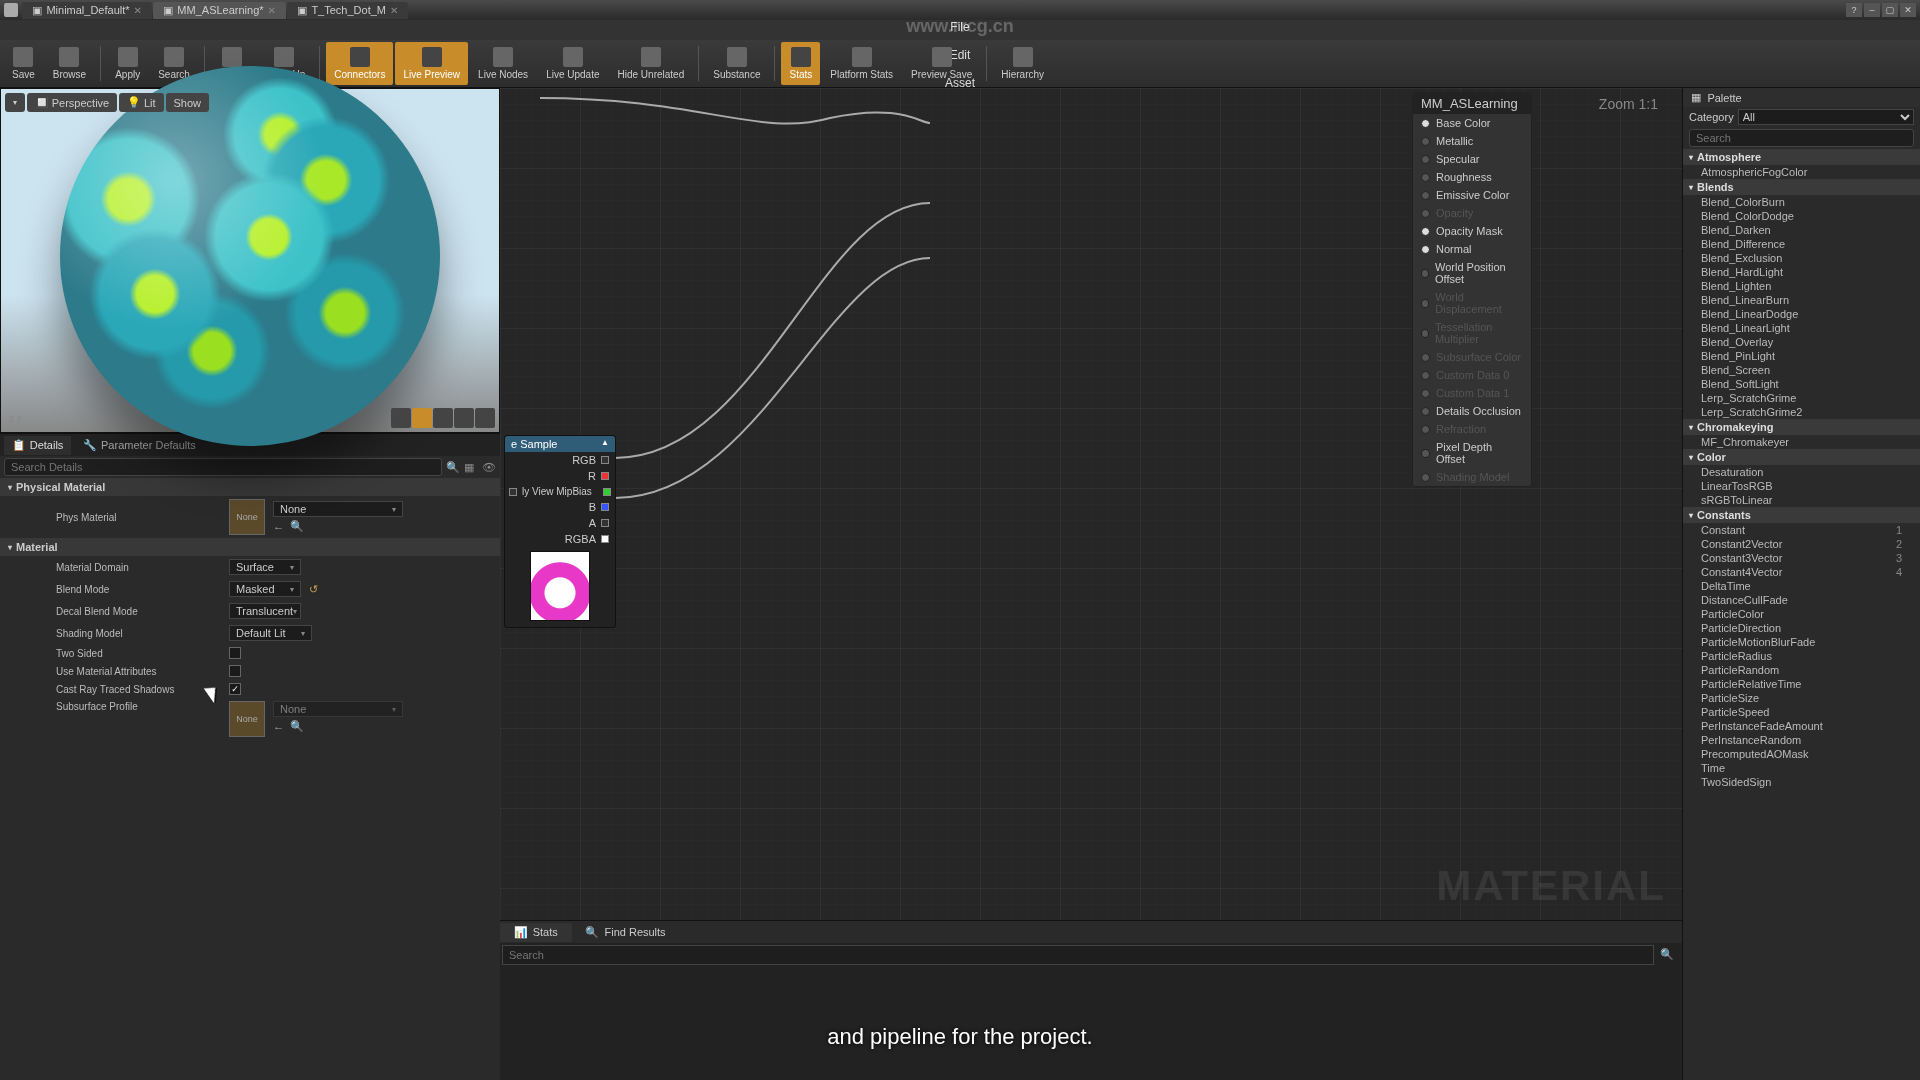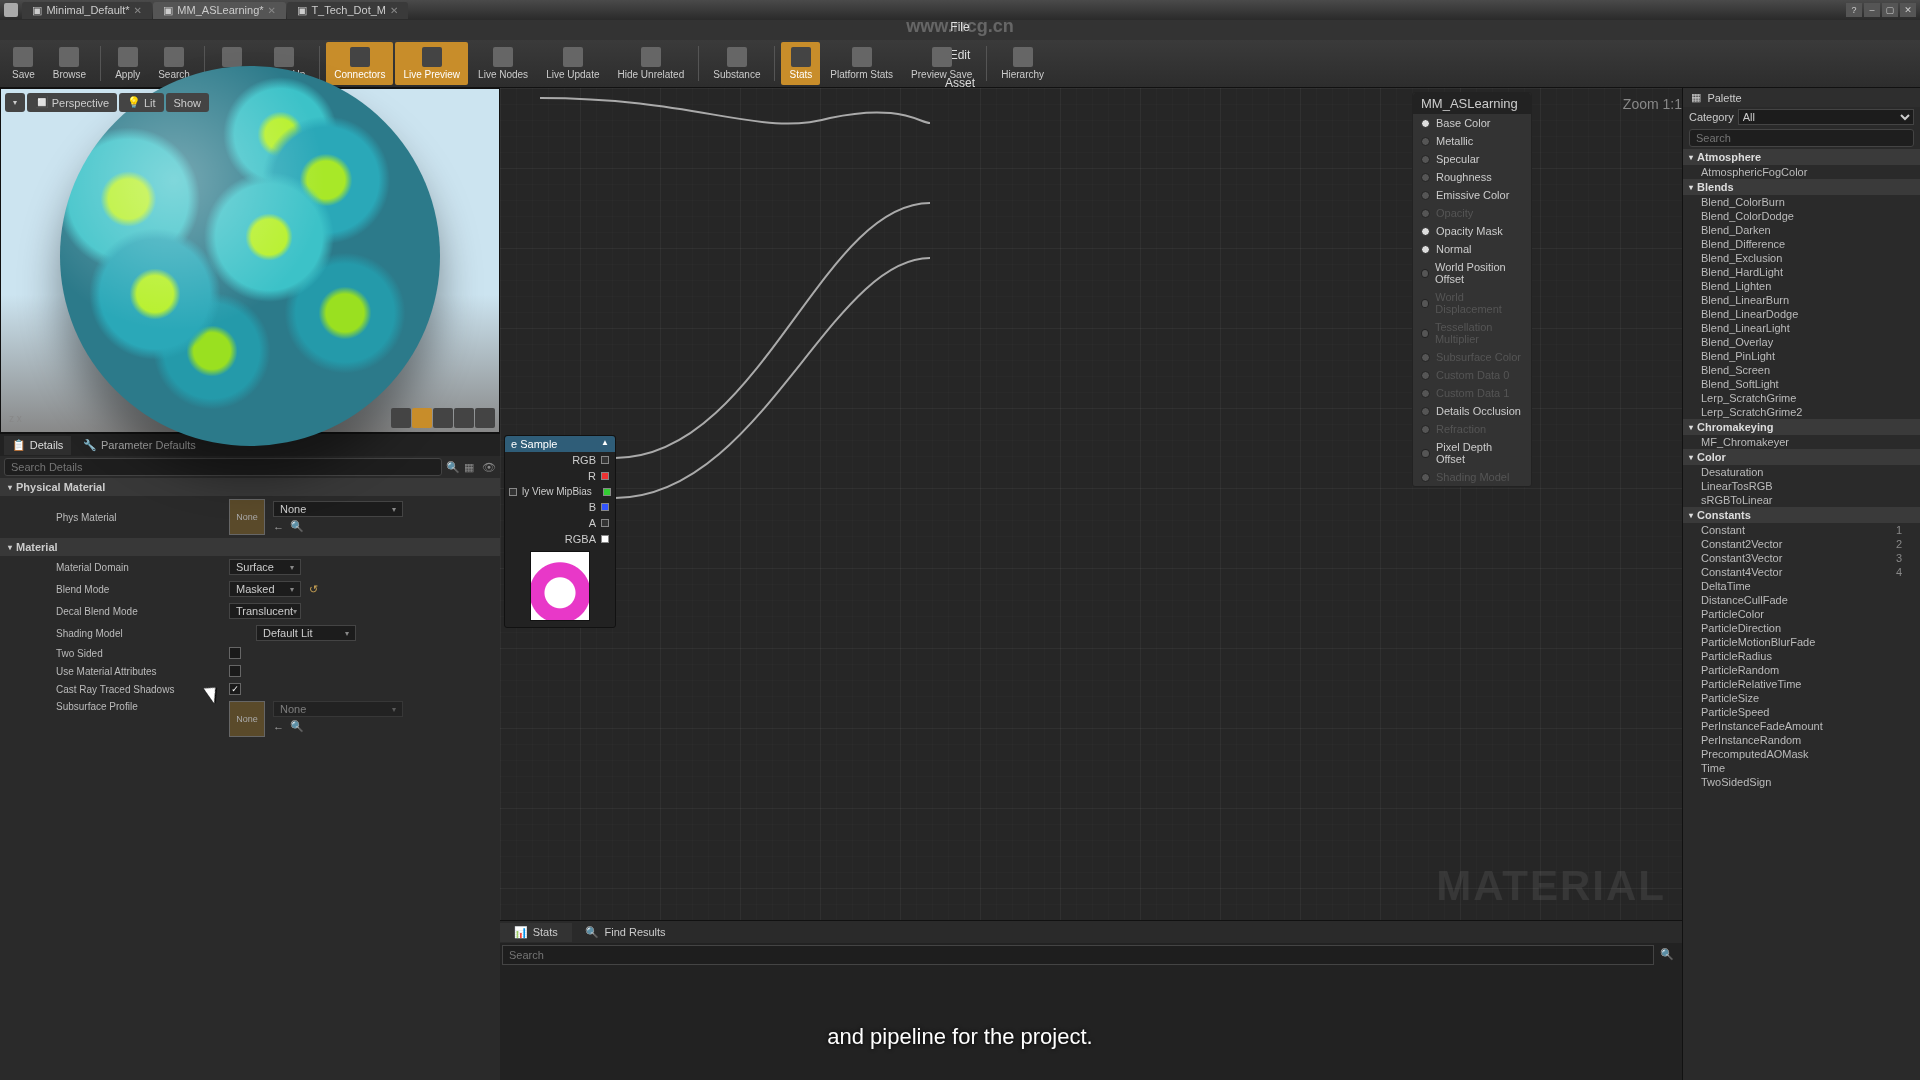--- a/index.html
+++ b/index.html
@@ -49,34 +49,34 @@
 .det-tab { display: flex; align-items: center; gap: 4px; font-size: 11px; color: #aaa; }
 .det-tab.active { color: #ddd; background: #2e2e2e; padding: 3px 8px; }
 .searchrow { display: flex; align-items: center; padding: 2px 4px; gap: 4px; background: #2a2a2a; }
 .searchrow input { flex: 1; background: #1e1e1e; border: 1px solid #444; color: #888; padding: 2px 6px; font-size: 11px; border-radius: 3px; }
 .sec-header { background: #383838; padding: 3px 8px; font-weight: bold; font-size: 11px; color: #ccc; display: flex; align-items: center; gap: 4px; text-align: center; }
 .sec-header::before { content: "▾"; font-size: 8px; }
 .prop-row { display: flex; align-items: center; padding: 3px 12px; gap: 8px; }
 .prop-label { width: 165px; font-size: 10px; color: #bbb; margin-left: 44px; }
 .prop-dd { background: #1c1c1c; border: 1px solid #444; padding: 1px 6px; font-size: 11px; color: #ccc; width: 72px; display: flex; justify-content: space-between; align-items: center; }
 .prop-dd .dd { font-size: 8px; color: #888; }
-.prop-dd.wide { width: 100px; margin-left: 27px; }
+.prop-dd.wide { width: 83px; }
 .prop-thumb { width: 36px; height: 36px; background: #5a4a2a; border: 1px solid #666; }
 .prop-checkbox { width: 12px; height: 12px; background: #1a1a1a; border: 1px solid #666; display: flex; align-items: center; justify-content: center; font-size: 9px; color: #fff; }
 .center-col { flex: 1; display: flex; flex-direction: column; background: #262626; position: relative; }
 .graph-area { flex: 1; position: relative; background: #262626;
   background-image: linear-gradient(rgba(255,255,255,.03) 1px, transparent 1px),
                     linear-gradient(90deg, rgba(255,255,255,.03) 1px, transparent 1px),
                     linear-gradient(rgba(255,255,255,.015) 1px, transparent 1px),
                     linear-gradient(90deg, rgba(255,255,255,.015) 1px, transparent 1px);
   background-size: 80px 80px, 80px 80px, 16px 16px, 16px 16px;
   overflow: hidden;
 }
 .material-text { position: absolute; right: 16px; bottom: 10px; font-size: 42px; font-weight: 800; color: rgba(255,255,255,.08); letter-spacing: 2px; }
-.zoom-label { position: absolute; top: 8px; right: 0; font-size: 14px; color: #888; }
+.zoom-label { position: absolute; top: 8px; right: 24px; font-size: 14px; color: #888; }
 .output-node { position: absolute; top: 4px; right: 150px; width: 120px; background: #333; border: 1px solid #222; border-radius: 3px; }
 .output-node .node-title { background: #222; padding: 3px 8px; font-size: 13px; color: #ccc; border-radius: 3px 3px 0 0; }
 .output-node .pin-row { display: flex; align-items: center; gap: 6px; padding: 3px 8px; font-size: 11px; }
 .output-node .pin-row.disabled { color: #555; }
 .output-node .pin-row .socket { width: 9px; height: 9px; border-radius: 50%; background: #555; border: 1px solid #222; }
 .output-node .pin-row.connected .socket { background: #ddd; }
 .sample-node { position: absolute; left: 4px; top: 347px; width: 112px; background: #222; border: 1px solid #111; border-radius: 3px; }
 .sample-node .node-title { background: #2f5d78; color: #fff; padding: 2px 6px; font-size: 11px; display: flex; justify-content: space-between; border-radius: 3px 3px 0 0; }
 .sample-node .pin-out { display: flex; justify-content: flex-end; align-items: center; gap: 5px; padding: 2px 6px; font-size: 11px; }
 .sample-node .pin-in { display: flex; align-items: center; gap: 5px; padding: 2px 4px; font-size: 10px; }

